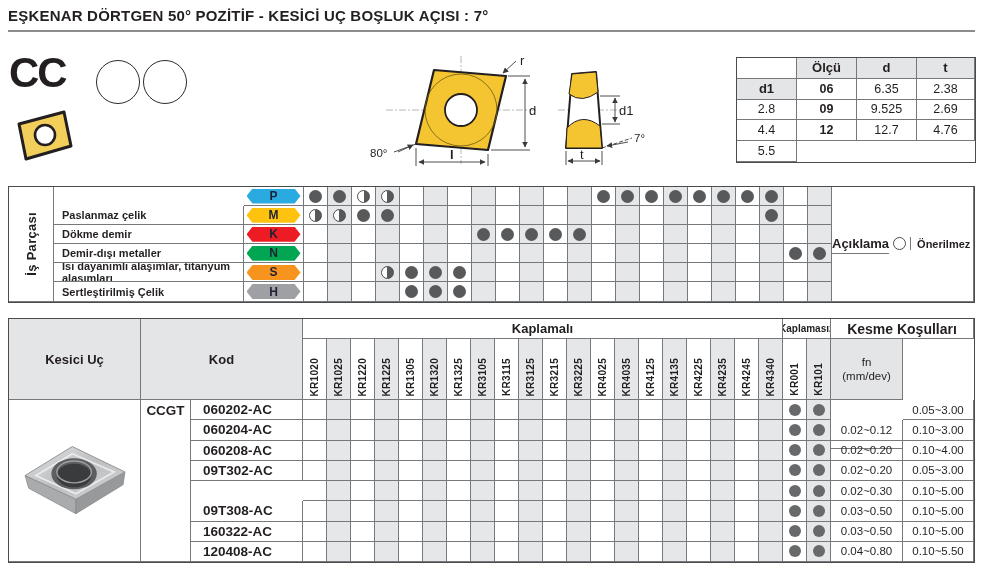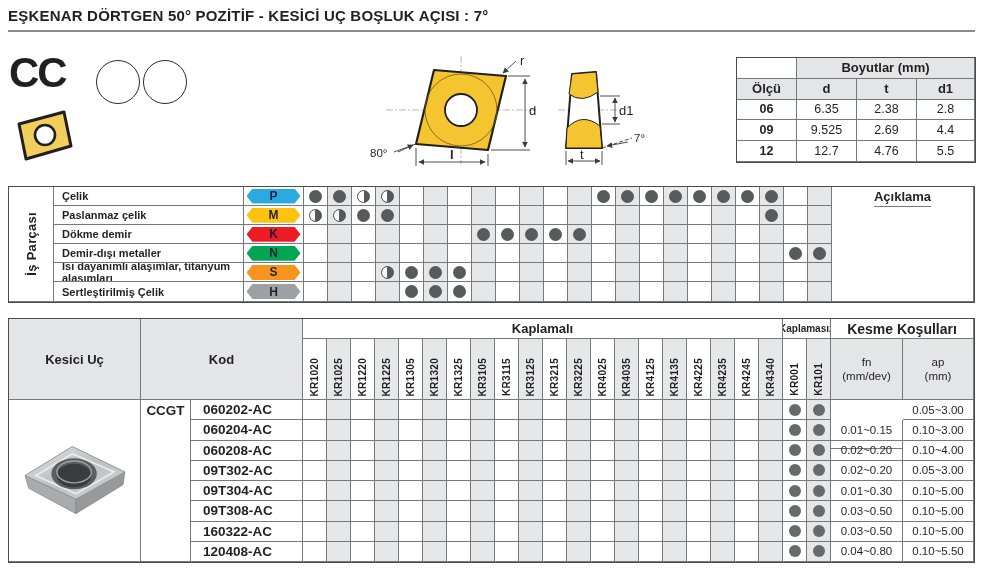--- a/index.html
+++ b/index.html
@@ -33,21 +33,21 @@
          font-size:12px;font-weight:bold;color:#1E2235;
          clip-path:polygon(11% 0%,89% 0%,100% 50%,89% 100%,11% 100%,0% 50%);}
   .vt{writing-mode:vertical-rl;transform:rotate(180deg);font-weight:bold;font-size:10px;letter-spacing:.3px;}
   .side-label{grid-area:1/1/7/2;}
   .side-label .vt{font-size:13px;}
   .dot{width:13px;height:13px;border-radius:50%;background:#58595B;flex:0 0 auto;}
   .dot.half{background:linear-gradient(90deg,#fff 0 50%,#58595B 50% 100%);
             border:1.5px solid #4c4d4f;width:11px;height:11px;}
   .dot.none{background:#fff;border:1.5px solid #4c4d4f;width:11px;height:11px;}
   
-  #legend{grid-area:1/26/7/27;display:flex;flex-direction:column;border-bottom:1px solid #77787b;}
+  #legend{grid-area:1/26/7/27;display:flex;flex-direction:row;border-bottom:1px solid #77787b;}
   .legend-head{height:19.1px;border-bottom:1px solid #77787b;display:flex;align-items:center;
                justify-content:center;font-size:13px;font-weight:bold;flex:0 0 auto;}
   .legend-item{flex:1;display:grid;grid-template-columns:22px 1fr;border-bottom:1px solid #77787b;}
   .legend-item:last-child{border-bottom:none;}
   .legend-ic{display:flex;align-items:center;justify-content:center;border-right:1px solid #77787b;}
   .legend-lb{display:flex;align-items:center;padding-left:6px;font-size:11px;font-weight:bold;}
   
   #main-table{left:8px;top:318px;grid-template-columns:132px 50px 112px repeat(22,24px) 72px 71px;
               grid-template-rows:20px 61px repeat(8,20.25px);}
   .c-insert{grid-area:1/1/3/2;font-size:13px;font-weight:bold;}
@@ -129,21 +129,20 @@
       <text x="80" y="111" font-weight="bold">l</text>
       <text x="0" y="109" font-size="11.5">80°</text>
       <text x="249" y="67">d1</text>
       <text x="210" y="111">t</text>
       <text x="264" y="94" font-size="11.5">7°</text>
     </g>
   </svg>
 
   <div id="dim-table" class="grid">
     <div class="cell"></div>
-    <div class="cell head hgray" style="grid-column:2/5">Boyutlar (mm)</div>
     <div class="cell head hgray">Ölçü</div>
     <div class="cell head hgray">d</div>
     <div class="cell head hgray">t</div>
     <div class="cell head hgray">d1</div>
   <div class="cell b">06</div>
       <div class="cell">6.35</div>
       <div class="cell">2.38</div>
       <div class="cell">2.8</div>
       <div class="cell b">09</div>
       <div class="cell">9.525</div>
@@ -155,23 +154,28 @@
       <div class="cell">5.5</div>
     </div>
 
   <div id="mat-table" class="grid">
     <div class="cell side-label">
       <span class="vt">İş Parçası</span>
     </div>
     <div id="legend" class="cell" style="padding:0;display:flex">
       <div class="legend-head">Açıklama</div>
       <div id="legend-items" style="display:flex;flex-direction:column;flex:1">
+          <div class="legend-item">
+            <div class="legend-ic">
+              <span class="dot none"></span>
+            </div>
+            <div class="legend-lb">Önerilmez</div>
+          </div>
         </div>
     </div>
-  <div class="cell mname" style="grid-area: 1 / 2 / 2 / 3;">Çelik</div>
       <div class="cell" style="grid-area: 1 / 3 / 2 / 4;">
         <div class="badge" style="background: rgb(41, 171, 226);">P</div>
       </div>
       <div class="cell" style="grid-area: 1 / 4 / 2 / 5;">
         <span class="dot"></span>
       </div>
       <div class="cell alt" style="grid-area: 1 / 5 / 2 / 6;">
         <span class="dot"></span>
       </div>
       <div class="cell" style="grid-area: 1 / 6 / 2 / 7;">
@@ -387,24 +391,20 @@
   <div id="main-table" class="grid">
     <div class="cell c-kod hgray">Kod</div>
     <div class="cell c-insert hgray">Kesici Uç</div>
     <div class="cell c-coated">Kaplamalı</div>
     <div class="cell c-uncoated">Kaplamasız</div>
     <div class="cell c-fn hgray">
       <div>fn</div>
       <div>(mm/dev)</div>
     </div>
     <div class="cell c-cutting">Kesme Koşulları</div>
-    <div class="cell c-ap hgray">
-      <div>ap</div>
-      <div>(mm)</div>
-    </div>
     <div class="cell c-photo">
       <svg width="118" height="104" viewBox="0 0 130 112">
         <defs>
           <linearGradient id="met" x1="0" y1="0" x2="1" y2="1">
             <stop offset="0" stop-color="#e3e4e5"></stop>
               <stop offset="0.5" stop-color="#bcbec0"></stop>
               <stop offset="1" stop-color="#d4d5d6"></stop>
           </linearGradient>
         </defs>
         <polygon points="10,50 14,64 66,92 66,76" fill="#a9abad" stroke="#85878a" stroke-width="0.8"></polygon>
@@ -532,21 +532,21 @@
       <div class="cell" style="grid-area: 4 / 20 / 5 / 21;"></div>
       <div class="cell alt" style="grid-area: 4 / 21 / 5 / 22;"></div>
       <div class="cell" style="grid-area: 4 / 22 / 5 / 23;"></div>
       <div class="cell alt" style="grid-area: 4 / 23 / 5 / 24;"></div>
       <div class="cell" style="grid-area: 4 / 24 / 5 / 25;">
         <span class="ddot"></span>
       </div>
       <div class="cell alt" style="grid-area: 4 / 25 / 5 / 26;">
         <span class="ddot"></span>
       </div>
-      <div class="cell val-cell" style="grid-area: 4 / 26 / 5 / 27;">0.01~0.15</div>
+      <div class="cell val-cell" style="grid-area: 4 / 26 / 5 / 27;">0.02~0.12</div>
       <div class="cell val-cell" style="grid-area: 4 / 27 / 5 / 28;">0.10~3.00</div>
       <div class="cell code-cell" style="grid-area: 5 / 3 / 6 / 4;">060208-AC</div>
       <div class="cell" style="grid-area: 5 / 4 / 6 / 5;"></div>
       <div class="cell alt" style="grid-area: 5 / 5 / 6 / 6;"></div>
       <div class="cell" style="grid-area: 5 / 6 / 6 / 7;"></div>
       <div class="cell alt" style="grid-area: 5 / 7 / 6 / 8;"></div>
       <div class="cell" style="grid-area: 5 / 8 / 6 / 9;"></div>
       <div class="cell alt" style="grid-area: 5 / 9 / 6 / 10;"></div>
       <div class="cell" style="grid-area: 5 / 10 / 6 / 11;"></div>
       <div class="cell alt" style="grid-area: 5 / 11 / 6 / 12;"></div>
@@ -592,21 +592,20 @@
       <div class="cell" style="grid-area: 6 / 22 / 7 / 23;"></div>
       <div class="cell alt" style="grid-area: 6 / 23 / 7 / 24;"></div>
       <div class="cell" style="grid-area: 6 / 24 / 7 / 25;">
         <span class="ddot"></span>
       </div>
       <div class="cell alt" style="grid-area: 6 / 25 / 7 / 26;">
         <span class="ddot"></span>
       </div>
       <div class="cell val-cell" style="grid-area: 6 / 26 / 7 / 27;">0.02~0.20</div>
       <div class="cell val-cell" style="grid-area: 6 / 27 / 7 / 28;">0.05~3.00</div>
-      <div class="cell code-cell" style="grid-area: 7 / 3 / 8 / 4;">09T304-AC</div>
       <div class="cell" style="grid-area: 7 / 4 / 8 / 5;"></div>
       <div class="cell alt" style="grid-area: 7 / 5 / 8 / 6;"></div>
       <div class="cell" style="grid-area: 7 / 6 / 8 / 7;"></div>
       <div class="cell alt" style="grid-area: 7 / 7 / 8 / 8;"></div>
       <div class="cell" style="grid-area: 7 / 8 / 8 / 9;"></div>
       <div class="cell alt" style="grid-area: 7 / 9 / 8 / 10;"></div>
       <div class="cell" style="grid-area: 7 / 10 / 8 / 11;"></div>
       <div class="cell alt" style="grid-area: 7 / 11 / 8 / 12;"></div>
       <div class="cell" style="grid-area: 7 / 12 / 8 / 13;"></div>
       <div class="cell alt" style="grid-area: 7 / 13 / 8 / 14;"></div>
@@ -619,21 +618,21 @@
       <div class="cell" style="grid-area: 7 / 20 / 8 / 21;"></div>
       <div class="cell alt" style="grid-area: 7 / 21 / 8 / 22;"></div>
       <div class="cell" style="grid-area: 7 / 22 / 8 / 23;"></div>
       <div class="cell alt" style="grid-area: 7 / 23 / 8 / 24;"></div>
       <div class="cell" style="grid-area: 7 / 24 / 8 / 25;">
         <span class="ddot"></span>
       </div>
       <div class="cell alt" style="grid-area: 7 / 25 / 8 / 26;">
         <span class="ddot"></span>
       </div>
-      <div class="cell val-cell" style="grid-area: 7 / 26 / 8 / 27;">0.01~0.30</div>
+      <div class="cell val-cell" style="grid-area: 7 / 26 / 8 / 27;">0.02~0.30</div>
       <div class="cell val-cell" style="grid-area: 7 / 27 / 8 / 28;">0.10~5.00</div>
       <div class="cell code-cell" style="grid-area: 8 / 3 / 9 / 4;">09T308-AC</div>
       <div class="cell" style="grid-area: 8 / 4 / 9 / 5;"></div>
       <div class="cell alt" style="grid-area: 8 / 5 / 9 / 6;"></div>
       <div class="cell" style="grid-area: 8 / 6 / 9 / 7;"></div>
       <div class="cell alt" style="grid-area: 8 / 7 / 9 / 8;"></div>
       <div class="cell" style="grid-area: 8 / 8 / 9 / 9;"></div>
       <div class="cell alt" style="grid-area: 8 / 9 / 9 / 10;"></div>
       <div class="cell" style="grid-area: 8 / 10 / 9 / 11;"></div>
       <div class="cell alt" style="grid-area: 8 / 11 / 9 / 12;"></div>

